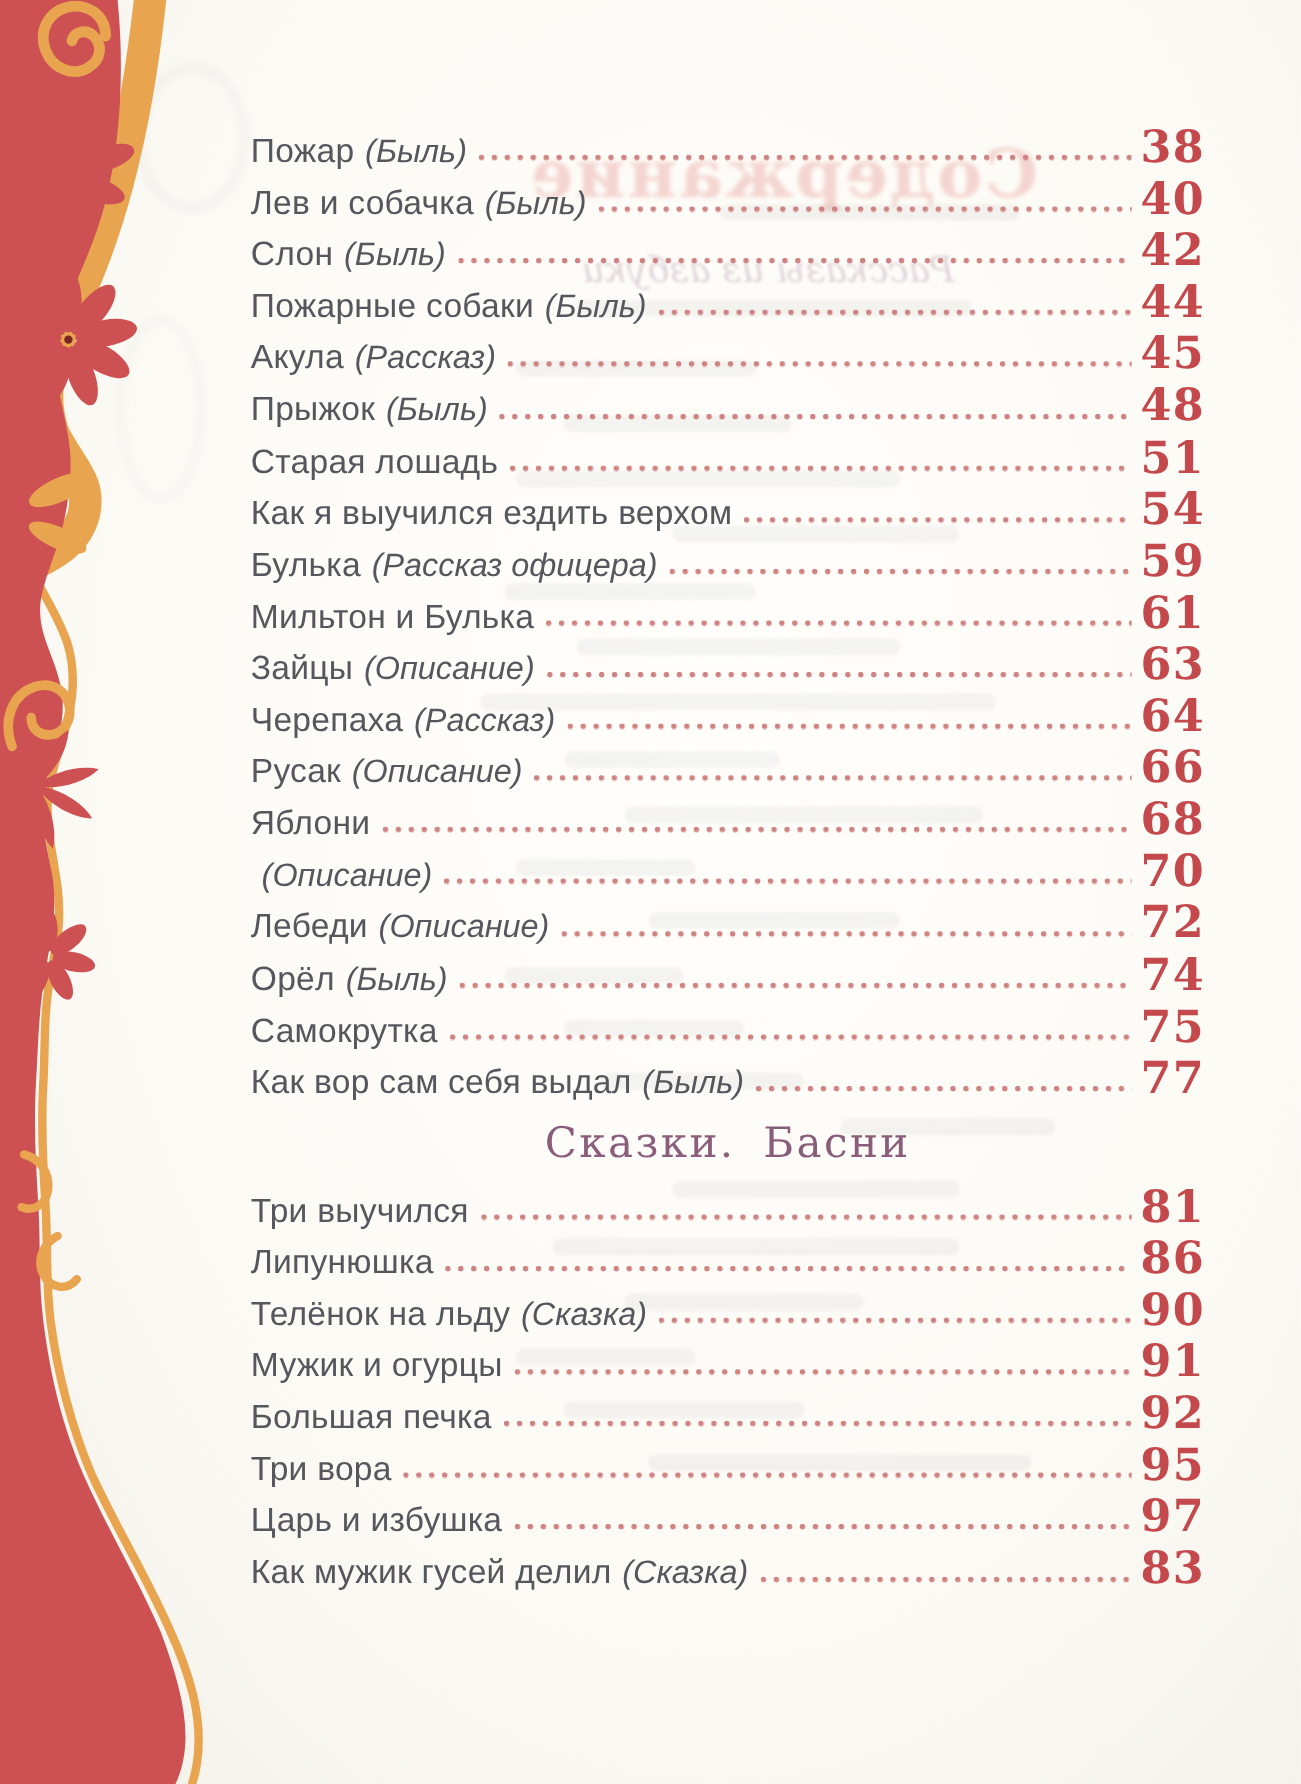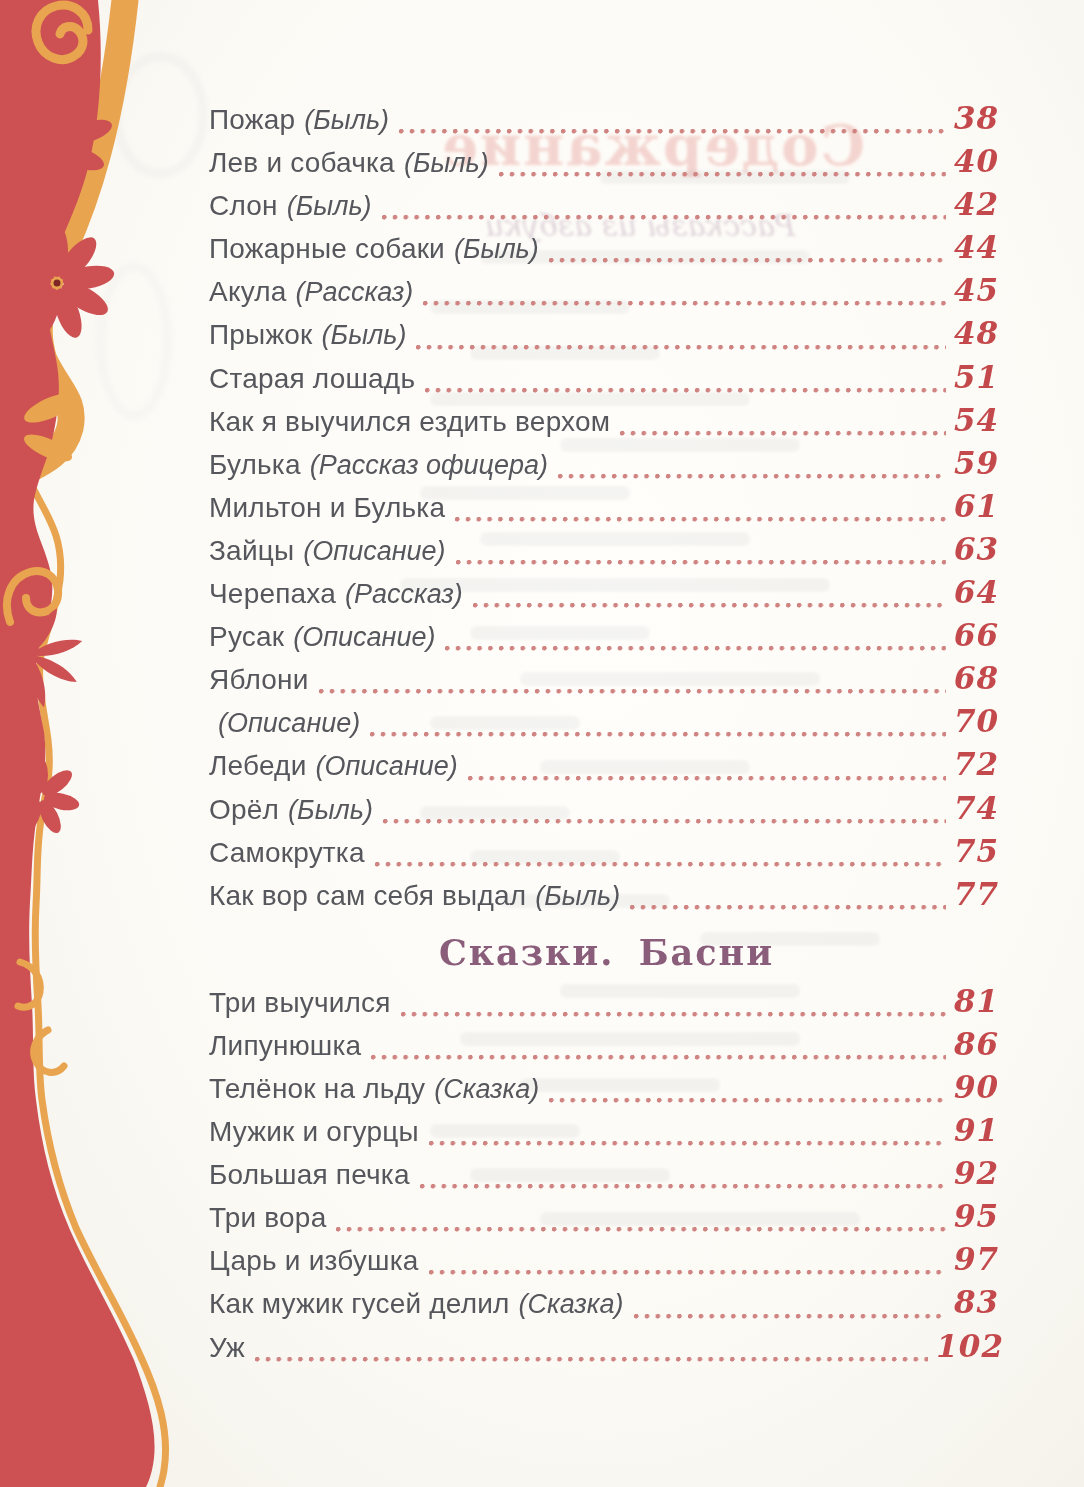--- a/index.html
+++ b/index.html
@@ -38,26 +38,26 @@
   .row{display:flex;align-items:baseline;height:43.1px;}
   .t{color:var(--item_text);font-size:28px;letter-spacing:.2px;white-space:nowrap;}
   .n{color:var(--item_text);font-size:27px;font-style:italic;margin-left:9px;white-space:nowrap;}
   .n:empty{display:none;margin:0;}
   .lead{
     flex:1;height:5px;align-self:flex-end;margin:0 8px 9px 10px;
     background-image:radial-gradient(circle at 2.2px 2.2px, var(--leader_dot) 2.1px, rgba(0,0,0,0) 2.6px);
     background-size:10.8px 5px;background-repeat:repeat-x;background-position:left bottom;
   }
   .pg{
-    font-family:"DejaVu Serif",serif;font-weight:bold;font-size:31px;
-    color:var(--page_number);min-width:50px;letter-spacing:1px;white-space:nowrap;font-style:italic;
+    font-family:"DejaVu Serif",serif;font-weight:bold;font-size:37px;
+    color:var(--page_number);min-width:50px;text-align:right;letter-spacing:1px;white-space:nowrap;
   }
   h2.heading{
     margin:14px 0 10px 0;height:40px;line-height:40px;text-align:center;
-    font-family:"DejaVu Serif",serif;font-weight:bold;font-size:35px;
+    font-family:"DejaVu Serif",serif;font-weight:normal;font-size:35px;
     color:var(--heading_purple);letter-spacing:2px;word-spacing:10px;
   }
 </style>
 </head>
 <body>
 
 <div class="page">
 
   <div class="ghosts">
     <span class="gring" style="left:112px;top:52px;width:78px;height:108px;"></span>
@@ -334,22 +334,16 @@
     <span class="pg">97</span>
   </div>
 
   <div class="row">
     <span class="t">Как мужик гусей делил</span>
     <span class="n">(Сказка)</span>
     <span class="lead"></span>
     <span class="pg">83</span>
   </div>
 
-  <div class="row">
-    <span class="t">Уж</span>
-
-    <span class="lead"></span>
-    <span class="pg">102</span>
-  </div>
 </div>
   </div>
 
 </div>
 
 </body></html>

